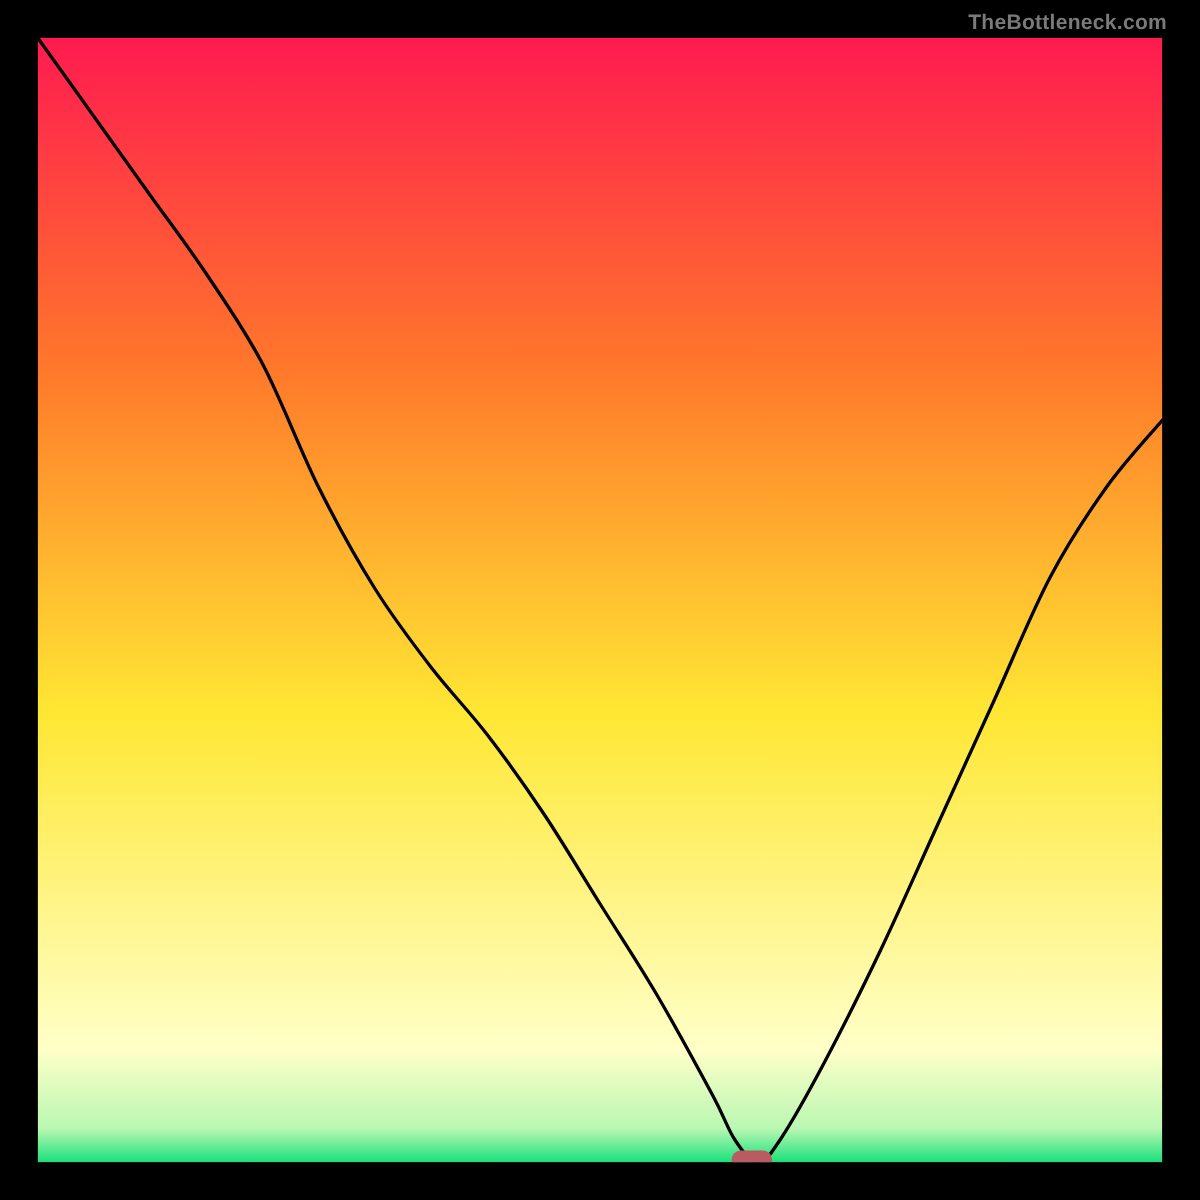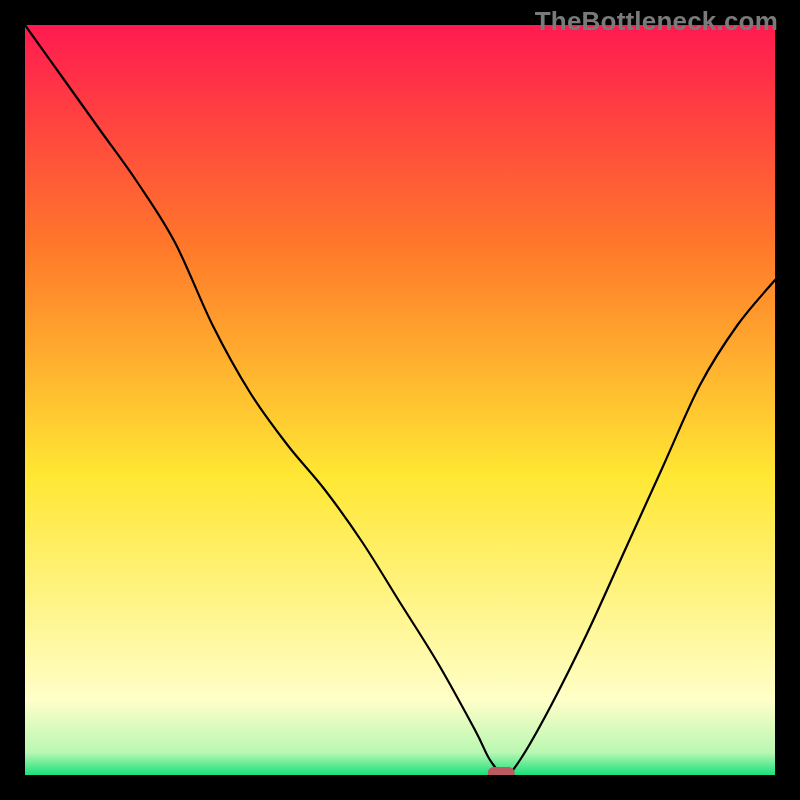--- a/index.html
+++ b/index.html
@@ -9,21 +9,21 @@
     height: 800px;
     background: #000;
     font-family: Arial, Helvetica, sans-serif;
     position: relative;
   }
   .watermark {
     position: absolute;
     top: 6px;
     right: 22px;
     color: #7a7a7a;
-    font-size: 26px;
+    font-size: 14px;
     font-weight: 600;
     z-index: 10;
     letter-spacing: 0.2px;
   }
   .plot-area {
     position: absolute;
     left: 25px;
     top: 25px;
     width: 750px;
     height: 750px;

